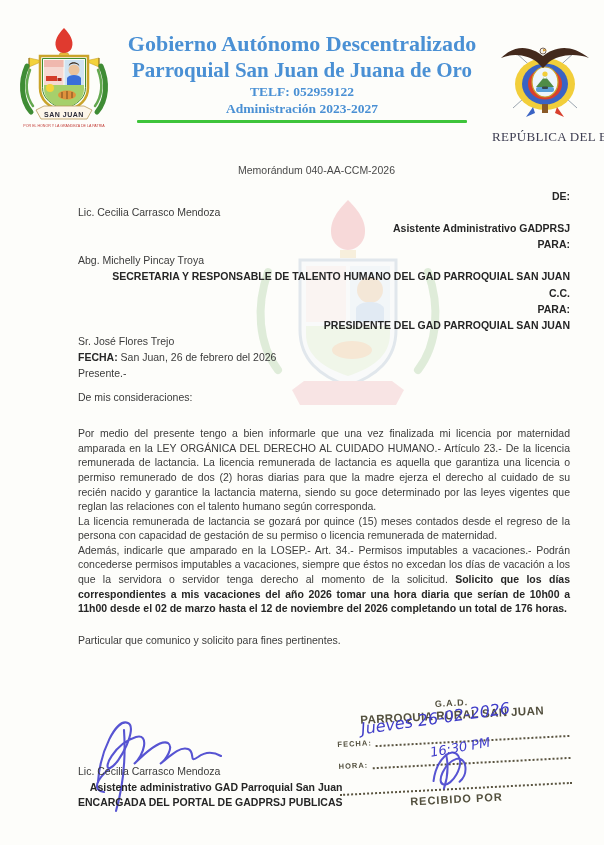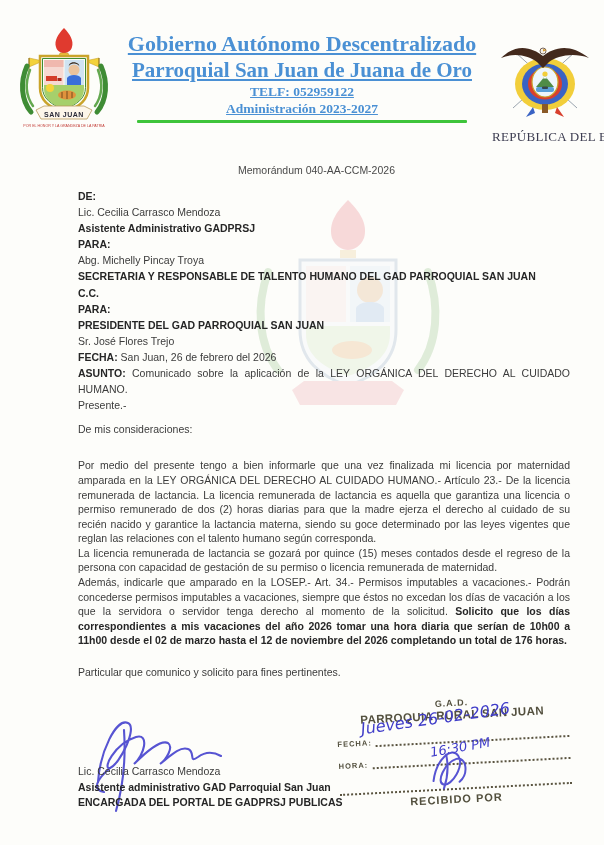--- a/index.html
+++ b/index.html
@@ -4,33 +4,33 @@
 <style>
   * { margin:0; padding:0; box-sizing:border-box; }
   html,body { width:604px; height:845px; }
   body {
     position:relative;
     background:#fdfdfa;
     overflow:hidden;
     font-family:"Liberation Sans","DejaVu Sans",sans-serif;
     color:#3b3b3b;
   }
-  .b { font-weight:700; color:#262626; }
+  .b { font-weight:700; color:#262626;text-align:right; }
 
   
   .seal-left { position:absolute; left:14px; top:26px; width:100px; height:118px; }
   .seal-right { position:absolute; left:492px; top:34px; width:106px; height:104px; text-align:center; }
   .seal-right .caption {
     margin-top:3px; font-family:"Liberation Serif","DejaVu Serif",serif;
     font-size:13px; letter-spacing:0.3px; color:#3c3c50; white-space:nowrap;
   }
   .header-text {
     position:absolute; left:112px; top:30px; width:380px;
     text-align:center; color:#4a90d4;
-    font-family:"Liberation Serif","DejaVu Serif",serif; font-weight:700;text-decoration:underline;
+    font-family:"Liberation Serif","DejaVu Serif",serif; font-weight:700;
   }
   .ht-1 { font-size:22px; line-height:27px; white-space:nowrap; }
   .ht-2 { font-size:21px; line-height:26px; white-space:nowrap; }
   .ht-s { font-size:13.5px; line-height:17px; white-space:nowrap; }
   .green-rule { width:330px; height:3px; background:#3ec43a; margin:3px auto 0; border-radius:1px; }
 
   
   .memo-line {
     position:absolute; top:164px; left:0; width:100%;
     text-align:center; font-size:10.5px; color:#4a4a4a;padding-left:29px;
@@ -164,21 +164,20 @@
     <div class="ml">Lic. Cecilia Carrasco Mendoza</div>
     <div class="ml b">Asistente Administrativo GADPRSJ</div>
     <div class="ml b">PARA:</div>
     <div class="ml">Abg. Michelly Pincay Troya</div>
     <div class="ml b">SECRETARIA Y RESPONSABLE DE TALENTO HUMANO DEL GAD PARROQUIAL SAN JUAN</div>
     <div class="ml b">C.C.</div>
     <div class="ml b">PARA:</div>
     <div class="ml b">PRESIDENTE DEL GAD PARROQUIAL SAN JUAN</div>
     <div class="ml">Sr. José Flores Trejo</div>
     <div class="ml"><span class="b">FECHA:</span> <span>San Juan, 26 de febrero del 2026</span></div>
-    <div class="ml just"><span class="b">ASUNTO:</span> <span>Comunicado sobre la aplicación de la LEY ORGÁNICA DEL DERECHO AL CUIDADO HUMANO.</span></div>
     <div class="ml">Presente.-</div>
   </div>
 
   <p class="salutation">De mis consideraciones:</p>
 
   <p class="para para-first">Por medio del presente tengo a bien informarle que una vez finalizada mi licencia por maternidad amparada en la LEY ORGÁNICA DEL DERECHO AL CUIDADO HUMANO.- Artículo 23.- De la licencia remunerada de lactancia. La licencia remunerada de lactancia es aquella que garantiza una licencia o permiso remunerado de dos (2) horas diarias para que la madre ejerza el derecho al cuidado de su recién nacido y garantice la lactancia materna, siendo su goce determinado por las leyes vigentes que reglan las relaciones con el talento humano según corresponda.</p>
   <p class="para">La licencia remunerada de lactancia se gozará por quince (15) meses contados desde el regreso de la persona con capacidad de gestación de su permiso o licencia remunerada de maternidad.</p>
   <p class="para"><span>Además, indicarle que amparado en la LOSEP.- Art. 34.- Permisos imputables a vacaciones.- Podrán concederse permisos imputables a vacaciones, siempre que éstos no excedan los días de vacación a los que la servidora o servidor tenga derecho al momento de la solicitud. </span><span class="b">Solicito que los días correspondientes a mis vacaciones del año 2026 tomar una hora diaria que serían de 10h00 a 11h00 desde el 02 de marzo hasta el 12 de noviembre del 2026 completando un total de 176 horas.</span></p>
 
   <p class="closing">Particular que comunico y solicito para fines pertinentes.</p>

